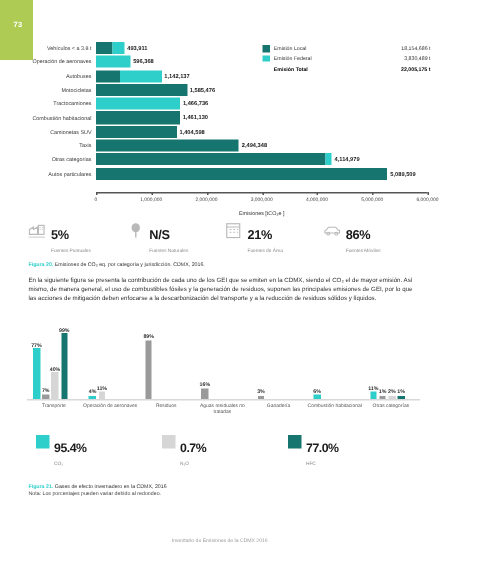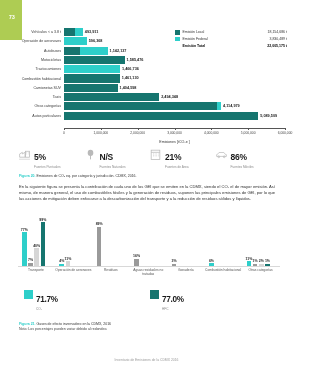--- a/index.html
+++ b/index.html
@@ -392,21 +392,25 @@
             </div>
           </div>
           <div class="f2-glabel" style="left: -6px;">Otras categorías</div>
         </div>
       </div>
   </div>
 
   <div class="gases" id="gases">
       <div class="gas">
         <span class="gas-sw" style="background:#2ecfca"></span>
-        <span><span class="gas-big">71.7%</span><div class="gas-sub">CO₂</div></span>
+        <span><span class="gas-big">95.4%</span><div class="gas-sub">CO₂</div></span>
+      </div>
+      <div class="gas">
+        <span class="gas-sw" style="background:#d6d6d6"></span>
+        <span><span class="gas-big">0.7%</span><div class="gas-sub">N₂O</div></span>
       </div>
       <div class="gas">
         <span class="gas-sw" style="background:#16756f"></span>
         <span><span class="gas-big">77.0%</span><div class="gas-sub">HFC</div></span>
       </div>
     </div>
 
   <div class="cap2">
     <div>
       <b>Figura 21.</b>

